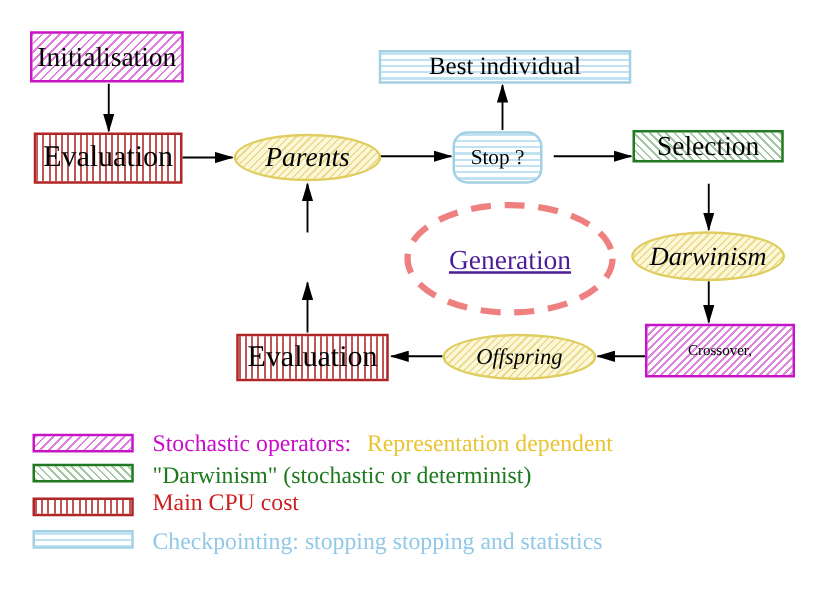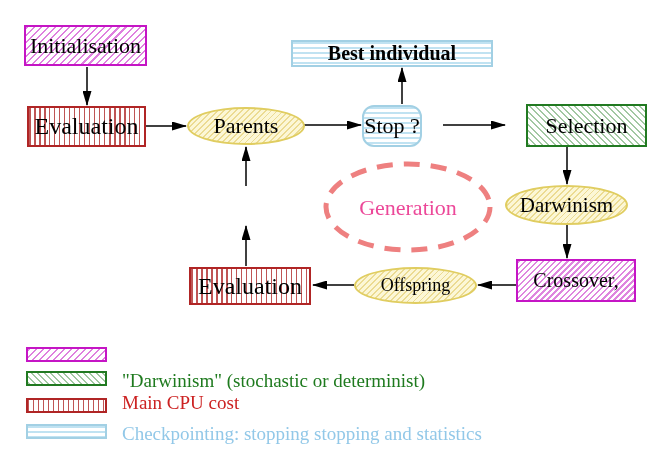--- a/index.html
+++ b/index.html
@@ -33,32 +33,33 @@
     background:repeating-linear-gradient(180deg, rgba(185,223,240,0.9) 0 1.8px, rgba(255,255,255,0) 1.8px 5px);
   }
   .hatch-green {
     border:2px solid #217a21;
     background:repeating-linear-gradient(45deg, rgba(70,145,70,0.50) 0 1.5px, rgba(255,255,255,0) 1.5px 4.6px);
   }
   .hatch-yellow {
     border:2px solid #e0cd60;
     background:#fcf7d6 repeating-linear-gradient(135deg, rgba(222,196,90,0.55) 0 1.3px, rgba(255,255,255,0) 1.3px 4.2px);
     border-radius:50%;
+    font-style:italic;
   }
 
   
   #n-init        { left:24px;  top:25px;  width:123px; height:41px; font-size:22px; }
   #n-eval-top    { left:27px;  top:106px; width:119px; height:41px; font-size:24px; }
-  #n-best        { left:291px; top:40px;  width:202px; height:27px; font-size:20px;font-weight:bold; }
+  #n-best        { left:303px; top:40px;  width:202px; height:27px; font-size:20px; }
   #n-parents     { left:187px; top:107px; width:118px; height:38px; font-size:22px; }
-  #n-stop        { left:362px; top:105px; width:60px;  height:42px; font-size:22px; border-radius:12px; }
-  #n-selection   { left:506px; top:104px; width:121px; height:43px; font-size:22px;margin-left:20px; }
+  #n-stop        { left:362px; top:105px; width:72px;  height:42px; font-size:17px; border-radius:12px; }
+  #n-selection   { left:506px; top:104px; width:121px; height:26px; font-size:22px; }
   #n-replacement { left:187px; top:187px; width:121px; height:38px; font-size:19px; }
   #n-genitors    { left:505px; top:185px; width:123px; height:40px; font-size:21px; }
-  #n-crossover   { left:516px; top:259px; width:120px; height:43px; font-size:20px; flex-direction:row; line-height:1.18; }
+  #n-crossover   { left:516px; top:259px; width:120px; height:43px; font-size:12px; flex-direction:row; line-height:1.18; }
   #n-offspring   { left:354px; top:267px; width:123px; height:37px; font-size:18px; }
   #n-eval-bot    { left:189px; top:267px; width:122px; height:38px; font-size:24px; }
   #n-generation  { left:324px; top:163px; width:168px; height:89px; font-size:22px; }
 
   
   .swatch { position:absolute; left:26px; width:81px; height:15px; box-sizing:border-box; }
   #sw-1 { top:347px; }
   #sw-2 { top:371px; }
   #sw-3 { top:398px; }
   #sw-4 { top:424px; }
@@ -99,34 +100,38 @@
 
   <div class="node stripe-cyan" id="n-best">Best individual</div>
 
   <div class="node hatch-yellow" id="n-parents">Parents</div>
 
   <div class="node stripe-cyan" id="n-stop">Stop ?</div>
 
   <div class="node hatch-green" id="n-selection">Selection</div>
 
 
-  <div class="node" id="n-generation" style="color:#ec4899;">Generation</div>
+  <div class="node" id="n-generation" style="color:#4c1d95;text-decoration:underline;">Generation</div>
 
   <div class="node hatch-yellow" id="n-genitors">Darwinism</div>
 
   <div class="node hatch-magenta-dense" id="n-crossover">
     <span>Crossover,</span>
   </div>
 
   <div class="node hatch-yellow" id="n-offspring">Offspring</div>
 
   <div class="node stripe-red" id="n-eval-bot">Evaluation</div>
 
   <div class="swatch hatch-magenta" id="sw-1"></div>
   <div class="swatch hatch-green" id="sw-2"></div>
   <div class="swatch stripe-red" id="sw-3"></div>
   <div class="swatch stripe-cyan" id="sw-4"></div>
 
+  <div class="legend-text" id="lt-1">
+    <span style="color:#c90cc9;">Stochastic operators:</span>
+    <span style="color:#e9c535; margin-left:8px;">Representation dependent</span>
+  </div>
   <div class="legend-text" id="lt-2" style="color:#1e7a1e;">"Darwinism" (stochastic or determinist)</div>
   <div class="legend-text" id="lt-3" style="color:#cc2222;">Main CPU cost</div>
   <div class="legend-text" id="lt-4" style="color:#92c8e8;">Checkpointing: stopping stopping and statistics</div>
 
 </div>
 
 </body></html>

